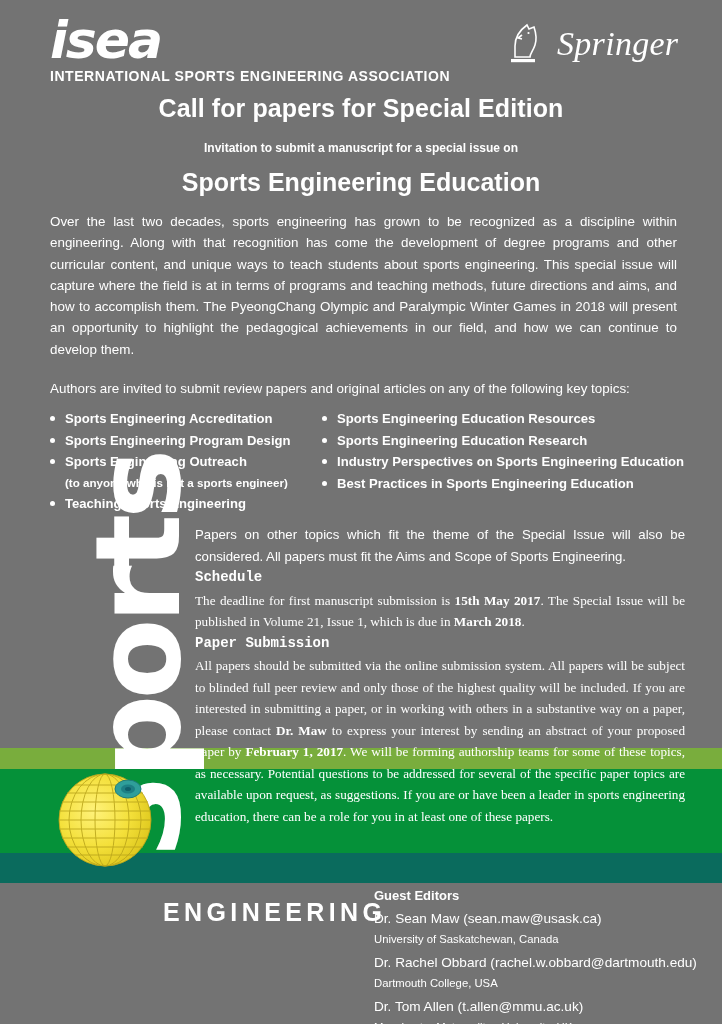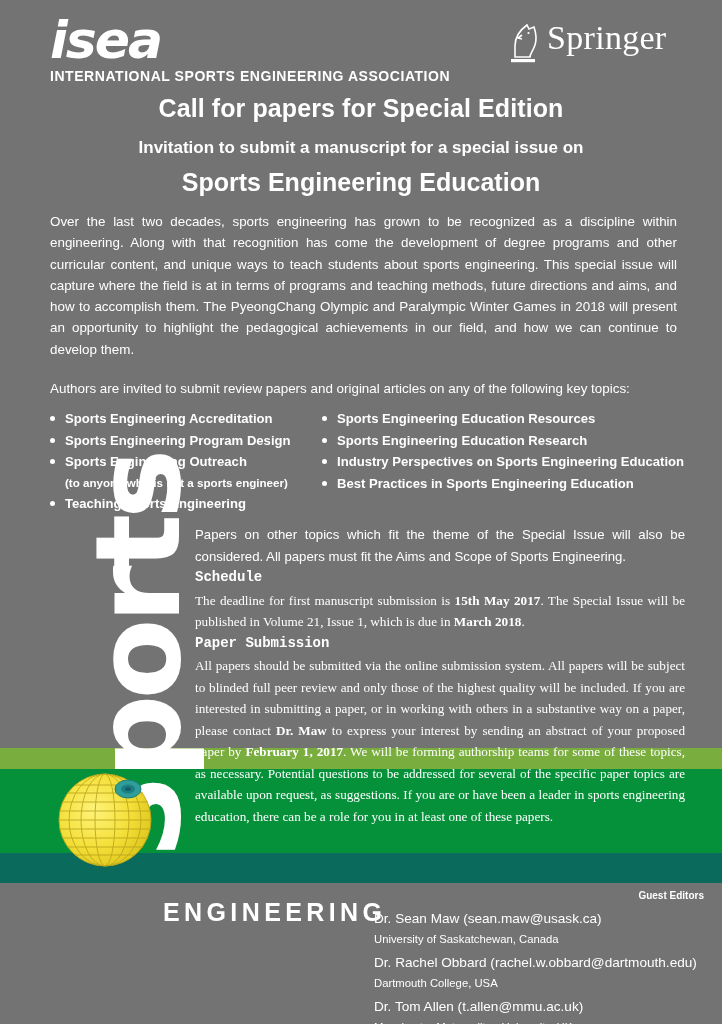--- a/index.html
+++ b/index.html
@@ -61,43 +61,44 @@
     letter-spacing: 0.55px;
     color: #ffffff;
     margin-top: 2px;
     white-space: nowrap;
   }
   .springer-logo {
     position: absolute;
     left: 503px;
     top: 21px;
     display: flex;
-    align-items: flex-start;
-    gap: 4px;
+    align-items: center;
+    gap: 14px;
+    font-style: italic;
   }
   .springer-mark { width: 40px; height: 46px; }
   .springer-word {
     font-family: "Liberation Serif", "DejaVu Serif", serif;
     font-size: 34px;
     line-height: 34px;
     color: #ffffff;
     letter-spacing: 0.3px;
   }
 
   
   .titles { position: absolute; top: 93px; left: 0; width: 722px; text-align: center; }
   .title-main {
     font-size: 25px;
     font-weight: bold;
     letter-spacing: 0.1px;
     margin: 0;
     line-height: 30px;
   }
   .title-sub {
-    font-size: 17px;
+    font-size: 12px;
     font-weight: bold;
     margin: 15px 0 0 0;
     line-height: 20px;
   }
   .title-topic {
     font-size: 25px;
     font-weight: bold;
     margin: 9px 0 0 0;
     line-height: 30px;
   }
@@ -171,25 +172,24 @@
   b { font-weight: bold; }
 
   
   .editors {
     position: absolute;
     top: 886px;
     left: 374px;
     width: 330px;
   }
   .editors-head {
-    font-size: 10px;
+    font-size: 13px;
     font-weight: bold;
     margin: 0 0 5px 0;
     line-height: 19px;
-    text-align: right;
   }
   .editor-name {
     font-size: 13.6px;
     line-height: 18px;
     margin: 0;
     white-space: nowrap;
   }
   .editor-aff {
     font-size: 11.3px;
     line-height: 15px;

